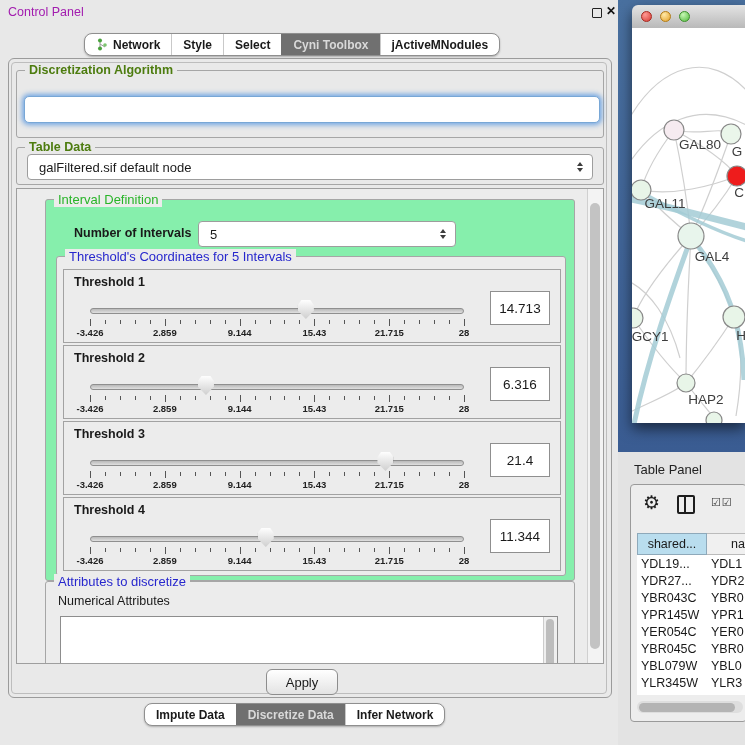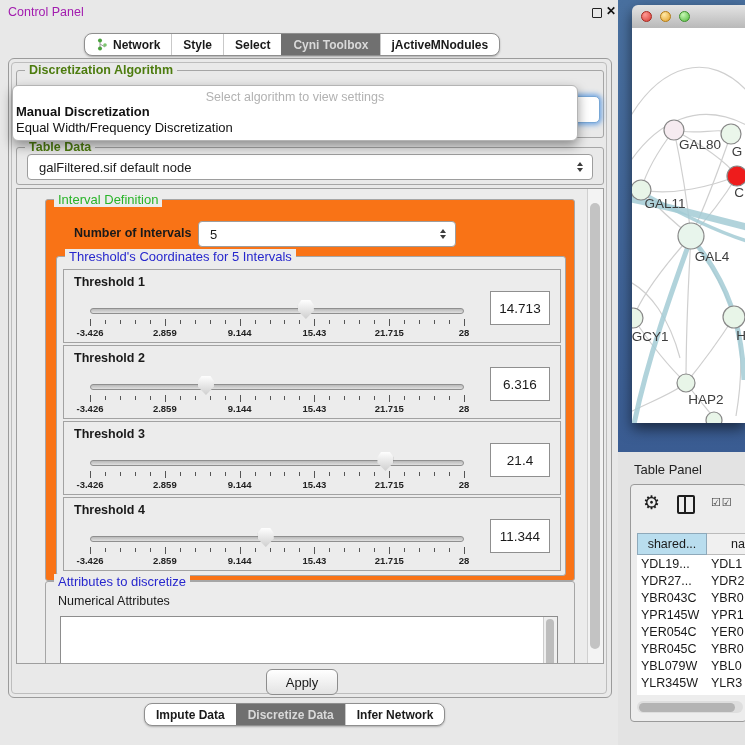--- a/index.html
+++ b/index.html
@@ -55,21 +55,21 @@
   .arr.up{border-bottom:4px solid #3c3c3c;}
   .arr.dn{border-top:4px solid #3c3c3c;}
   #tdCombo{position:absolute;left:10px;top:6px;right:10px;height:24px;}
 
   #scrollPane{left:16px;top:188px;width:586px;height:474px;border:1px solid #9e9e9e;
               background:#ececec;overflow:hidden;}
   #vScroll{position:absolute;right:0;top:0;bottom:0;width:15px;background:#f3f3f3;
            border-left:1px solid #d0d0d0;}
   #vThumb{position:absolute;left:2px;top:14px;bottom:14px;width:10px;background:#c3c3c3;border-radius:5px;}
 
-  #intervalGroup{left:28px;top:10px;width:528px;height:380px;background:#f97316;}
+  #intervalGroup{left:28px;top:10px;width:528px;height:380px;background:#86efac;}
   #numLabel{left:28px;top:26px;font-size:12.5px;font-weight:bold;text-align:center;}
   #numCombo{position:absolute;left:152px;top:21px;width:256px;height:24px;}
   #threshGroup{left:10px;top:56px;width:508px;height:318px;background:#ececec;}
 
   .srow{position:absolute;left:6px;width:496px;height:72px;border:1px solid #a2a2a2;background:#ececec;}
   .srow .stitle{position:absolute;left:10px;top:5px;font-size:12.5px;font-weight:bold;}
   .szone{position:absolute;left:26px;right:96px;top:30px;height:38px;}
   .strack{position:absolute;left:0;right:0;top:8px;height:4px;border:1px solid #8f8f8f;
           border-radius:3px;background:linear-gradient(#b9b9b9,#e0e0e0);}
   .tick{position:absolute;width:1px;background:#555;}
@@ -165,27 +165,20 @@
     </nav>
 
   <div class="abs" id="contentOuter"></div>
   <div class="abs" id="contentInner"></div>
 
   <div class="group" id="algoGroup">
     <span class="gtitle t-dark">Discretization Algorithm</span>
   </div>
   <div class="abs" id="algoCombo"></div>
 
-  <div class="abs" id="popup">
-    <div class="ph">Select algorithm to view settings</div>
-    <div id="popupItems">
-        <div class="popup-item b">Manual Discretization</div>
-        <div class="popup-item">Equal Width/Frequency Discretization</div>
-      </div>
-  </div>
 
   <div class="group" id="tdGroup">
     <span class="gtitle t-dark">Table Data</span>
     <div class="combo" id="tdCombo">
       <span class="cval">galFiltered.sif default node</span>
       <span class="stepper">
         <span class="arr up"></span>
           <span class="arr dn"></span>
       </span>
     </div>

